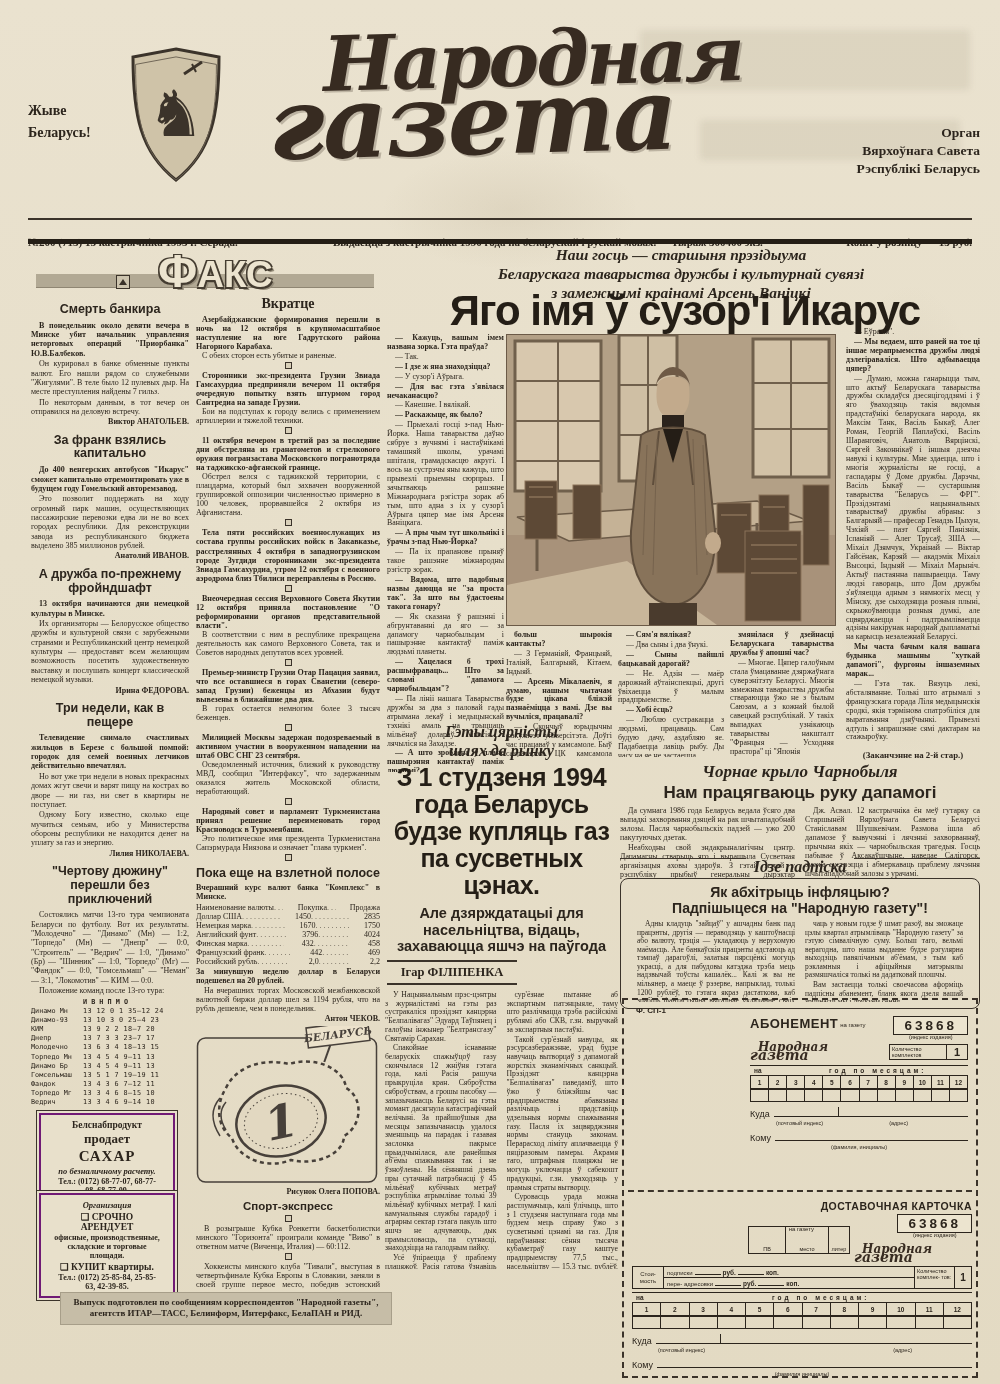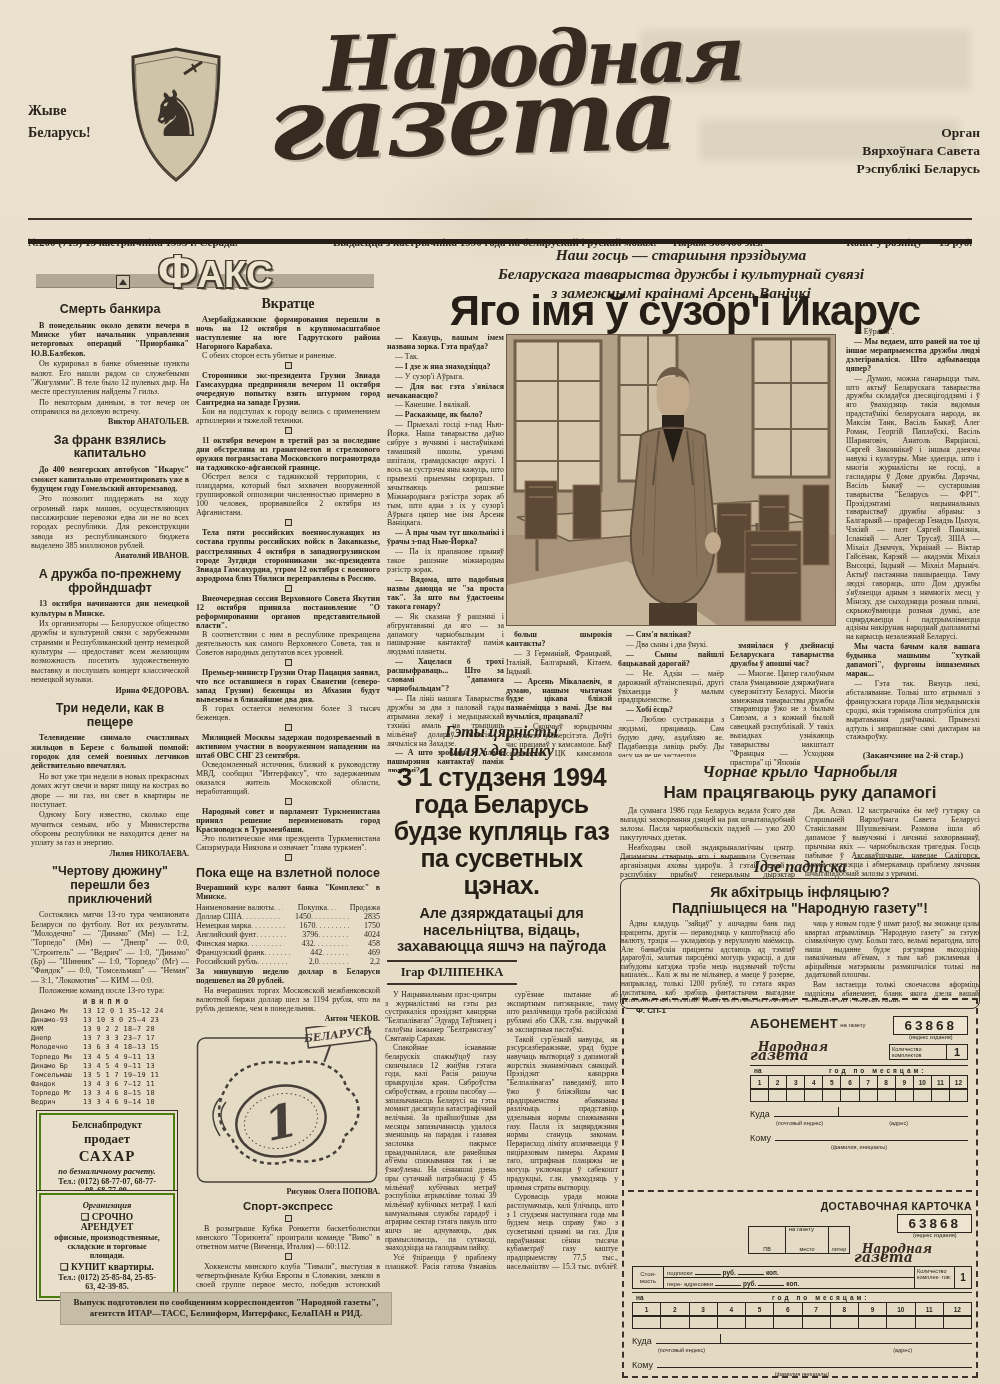--- a/index.html
+++ b/index.html
@@ -61,37 +61,37 @@
   .cur .dots{flex:1;overflow:hidden;white-space:nowrap;opacity:.8;}
   .cur .dots::after{content:" . . . . . . . . . . . . . . . . . . . .";}
   .cur .v{width:30px;text-align:right;white-space:nowrap;}
   .cur-note{font-weight:bold;margin:1px 0;}
   .cartoon-wrap{margin:3px 0 0;}
   .cartoon-cap{text-align:right;font-weight:bold;margin:1px 0 0;}
   .mini-head{font-family:"Liberation Sans","DejaVu Sans",sans-serif;font-weight:bold;font-size:11.5px;text-align:center;margin:4px 0 2px;}
   #fax-footer{left:60px;top:1292px;width:318px;background:#c6bda7;border:1px solid #a79e89;padding:4px 6px;font-weight:bold;font-size:9px;line-height:1.25;text-align:center;}
   
   .ad-outer{position:absolute;border:1px solid #3b332a;padding:2px;background:#e8e0cb;}
-  .ad-inner{border:2px solid #4d7c0f;padding:4px 13px;text-align:center;}
+  .ad-inner{border:2px solid #701a75;padding:4px 13px;text-align:center;}
   .ad-inner div{margin:1px 0;}
   #ad1{left:36px;top:1110px;width:136px;}
   #ad2{left:36px;top:1190px;width:136px;}
   .ad-t1{font-weight:bold;font-size:9.5px;}
   .ad-t2{font-weight:bold;font-size:13px;}
   .ad-t3{font-weight:bold;font-size:15px;letter-spacing:1px;}
   .ad-it{font-style:italic;font-weight:bold;font-size:8.5px;}
   .ad-s{font-weight:bold;font-size:8px;}
   
   #iv-kicker{left:398px;top:246px;width:566px;text-align:center;font-style:italic;font-weight:bold;font-size:15.5px;line-height:1.22;}
   #iv-headline{left:388px;top:290px;width:594px;text-align:center;font-family:"Liberation Sans","DejaVu Sans",sans-serif;font-weight:bold;font-size:42px;letter-spacing:-1px;color:#241e16;line-height:1;}
   #iv-col1{left:387px;top:334px;width:117px;height:438px;font-size:7.9px;line-height:1.13;}
   #iv-col4{left:846px;top:328px;width:134px;height:420px;font-size:7.9px;line-height:1.13;}
   #iv-colA{left:506px;top:631px;width:106px;height:126px;font-size:7.9px;line-height:1.13;}
   #iv-colB{left:618px;top:631px;width:106px;height:126px;font-size:7.9px;line-height:1.13;}
-  #iv-colC{left:730px;top:631px;width:104px;height:126px;font-size:7.9px;line-height:1.13;margin-top:11px;}
+  #iv-colC{left:730px;top:631px;width:104px;height:126px;font-size:7.9px;line-height:1.13;}
   #iv-end{left:846px;top:750px;width:134px;font-weight:bold;font-size:8.8px;text-align:center;}
   #photo{left:506px;top:334px;width:330px;height:292px;border:1px solid #6b5a47;box-sizing:border-box;}
   
   #chern{left:620px;top:762px;width:360px;}
   .ch-kicker{text-align:center;font-style:italic;font-weight:bold;font-size:17px;margin:0;}
   .ch-head{text-align:center;font-family:"Liberation Sans","DejaVu Sans",sans-serif;font-weight:bold;font-size:17px;margin:1px 0 3px;}
   .two-col{display:flex;gap:10px;}
   .two-col>div{flex:1;overflow:hidden;}
   #chern .two-col{font-size:7.9px;line-height:1.14;text-align:justify;height:74px;}
   .ch-sign{text-align:right;font-weight:bold;font-size:8.5px;margin-top:1px;}
@@ -99,21 +99,21 @@
   #gas{left:385px;top:722px;width:233px;}
   .gas-kicker{text-align:center;font-style:italic;font-weight:bold;font-size:16px;line-height:1.2;margin-bottom:4px;}
   .gas-head{text-align:center;font-family:"Liberation Sans","DejaVu Sans",sans-serif;font-weight:bold;font-size:25px;line-height:1.08;letter-spacing:-.5px;margin:2px 0 6px;color:#241e16;}
   .gas-sub{text-align:center;font-family:"Liberation Sans","DejaVu Sans",sans-serif;font-weight:bold;font-size:14.5px;line-height:1.12;margin-bottom:6px;}
   .gas-byline{width:130px;border-top:2px solid #3b332a;border-bottom:2px solid #3b332a;font-weight:bold;font-size:12.5px;text-align:center;padding:3px 0;margin:4px 0 6px 2px;}
   #gas .two-col{font-size:7.7px;line-height:1.13;text-align:justify;height:278px;}
   
   #subscribe{left:620px;top:858px;width:360px;}
   .sub-kicker{display:flex;align-items:flex-start;gap:8px;font-style:italic;font-weight:bold;font-size:16px;margin-bottom:2px;}
   .sub-kicker .rule{flex:1;border-top:1.5px solid #3b332a;}
-  .sub-box{border:1.5px solid #3b332a;border-radius:8px;padding:4px 0 6px;}
+  .sub-box{border:1.5px solid #3b332a;border-radius:8px;padding:4px 16px 6px;}
   .sub-head{text-align:center;font-family:"Liberation Sans","DejaVu Sans",sans-serif;font-weight:bold;font-size:14px;line-height:1.15;margin:1px 0 4px;}
   .sub-box .two-col{font-size:7.5px;line-height:1.14;text-align:justify;height:82px;}
   
   #formzone{left:622px;top:998px;width:356px;height:380px;border:2px dashed #3b332a;box-sizing:border-box;font-family:"Liberation Sans","DejaVu Sans",sans-serif;}
   .fz-label{position:absolute;left:12px;top:6px;font-size:8px;font-weight:bold;}
   #ab{position:absolute;left:126px;top:16px;width:218px;}
   .ab-row1{display:flex;align-items:flex-start;}
   .ab-title{font-weight:bold;font-size:13px;letter-spacing:.5px;}
   .onpaper{font-size:6px;margin:6px 2px 0;white-space:nowrap;}
   .idx-wrap{margin-left:auto;text-align:center;}

